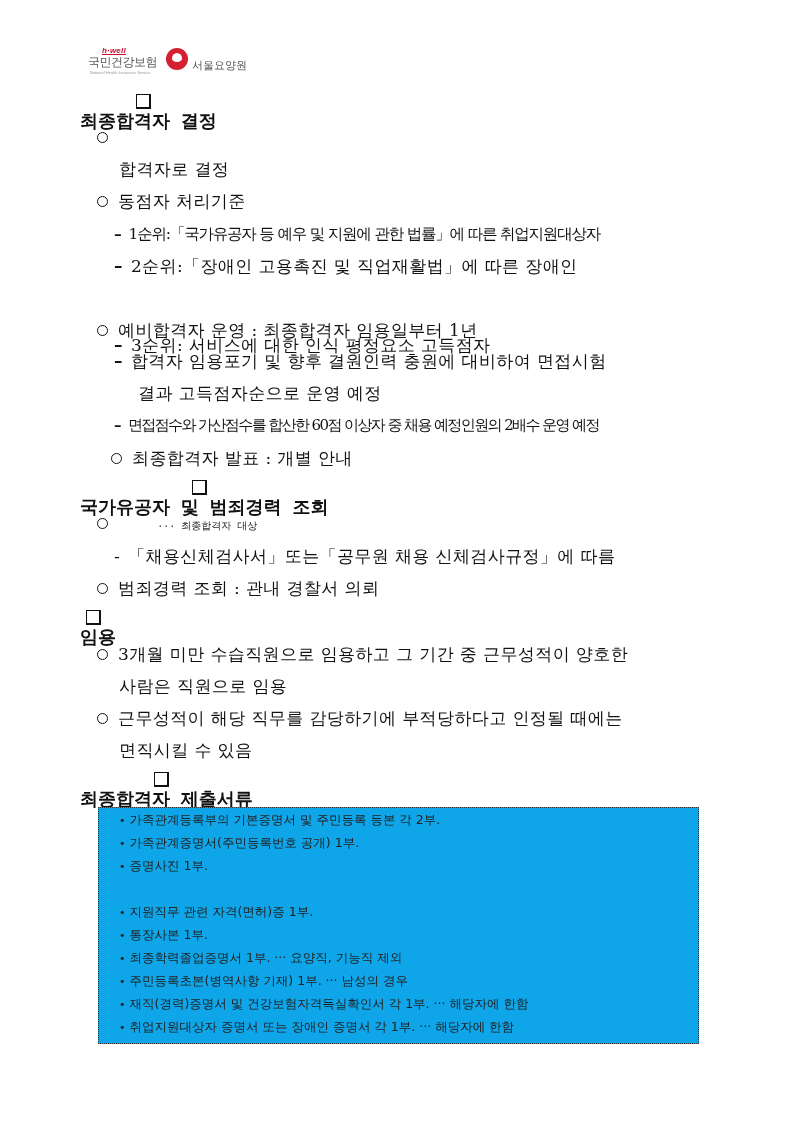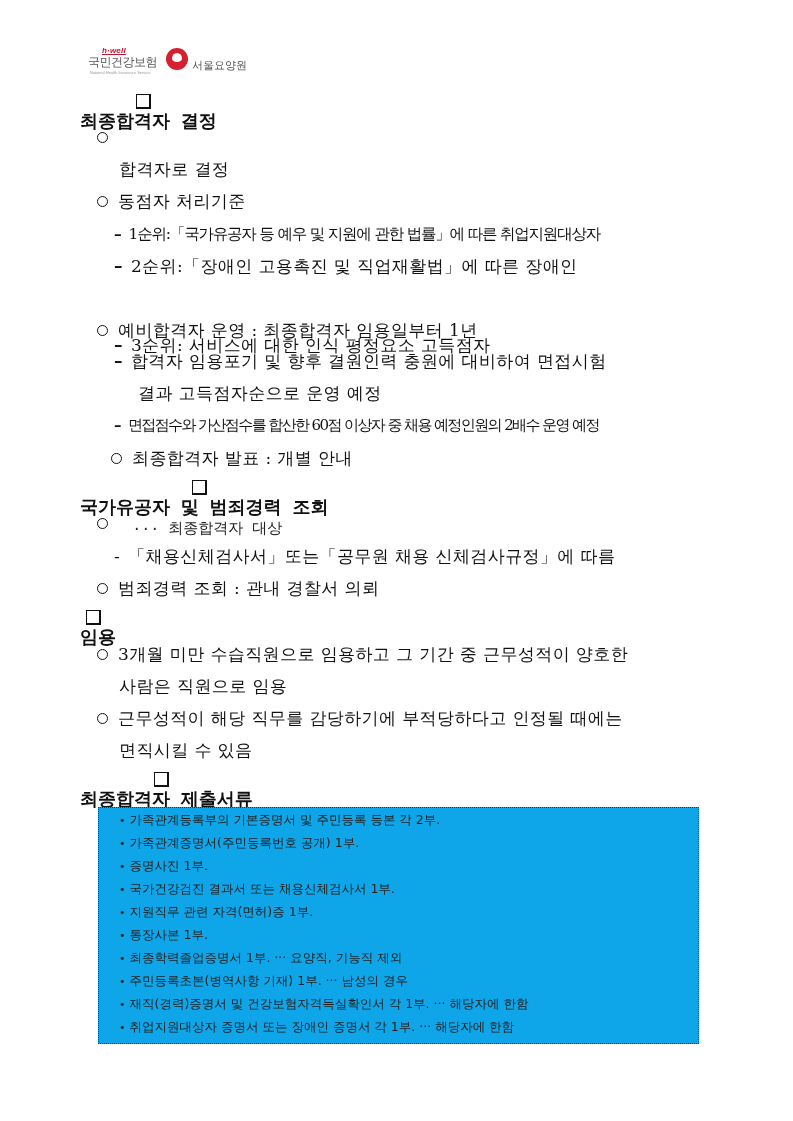--- a/index.html
+++ b/index.html
@@ -96,21 +96,21 @@
       width: 15px;
       height: 15px;
       border: 2px solid #111111;
       border-left-width: 1.5px;
       border-top-width: 1.5px;
       margin-right: 9px;
       box-sizing: border-box;
     }
     .section-note {
       font-weight: normal;
-      font-size: 15px;
+      font-size: 10px;
       margin-left: 6px;
       color: #222222;
     }
     .line {
       position: absolute;
       font-size: 17px;
       white-space: nowrap;
       letter-spacing: 0.4px;
     }
     .circle-bullet {
@@ -246,23 +246,20 @@
 <div class="docs-box">
   <div class="doc-item" style="top:4px;">
     <span class="bullet">•</span><span>가족관계등록부의 기본증명서 및 주민등록 등본 각 2부.</span>
   </div>
   <div class="doc-item" style="top:27px;">
     <span class="bullet">•</span><span>가족관계증명서(주민등록번호 공개) 1부.</span>
   </div>
   <div class="doc-item" style="top:50px;">
     <span class="bullet">•</span><span>증명사진 1부.</span>
   </div>
-  <div class="doc-item" style="top:73px;">
-    <span class="bullet">•</span><span>국가건강검진 결과서 또는 채용신체검사서 1부.</span>
-  </div>
   <div class="doc-item" style="top:96px;">
     <span class="bullet">•</span><span>지원직무 관련 자격(면허)증 1부.</span>
   </div>
   <div class="doc-item" style="top:119px;">
     <span class="bullet">•</span><span>통장사본 1부.</span>
   </div>
   <div class="doc-item" style="top:142px;">
     <span class="bullet">•</span><span>최종학력졸업증명서 1부. ··· 요양직, 기능직 제외</span>
   </div>
   <div class="doc-item" style="top:165px;">

